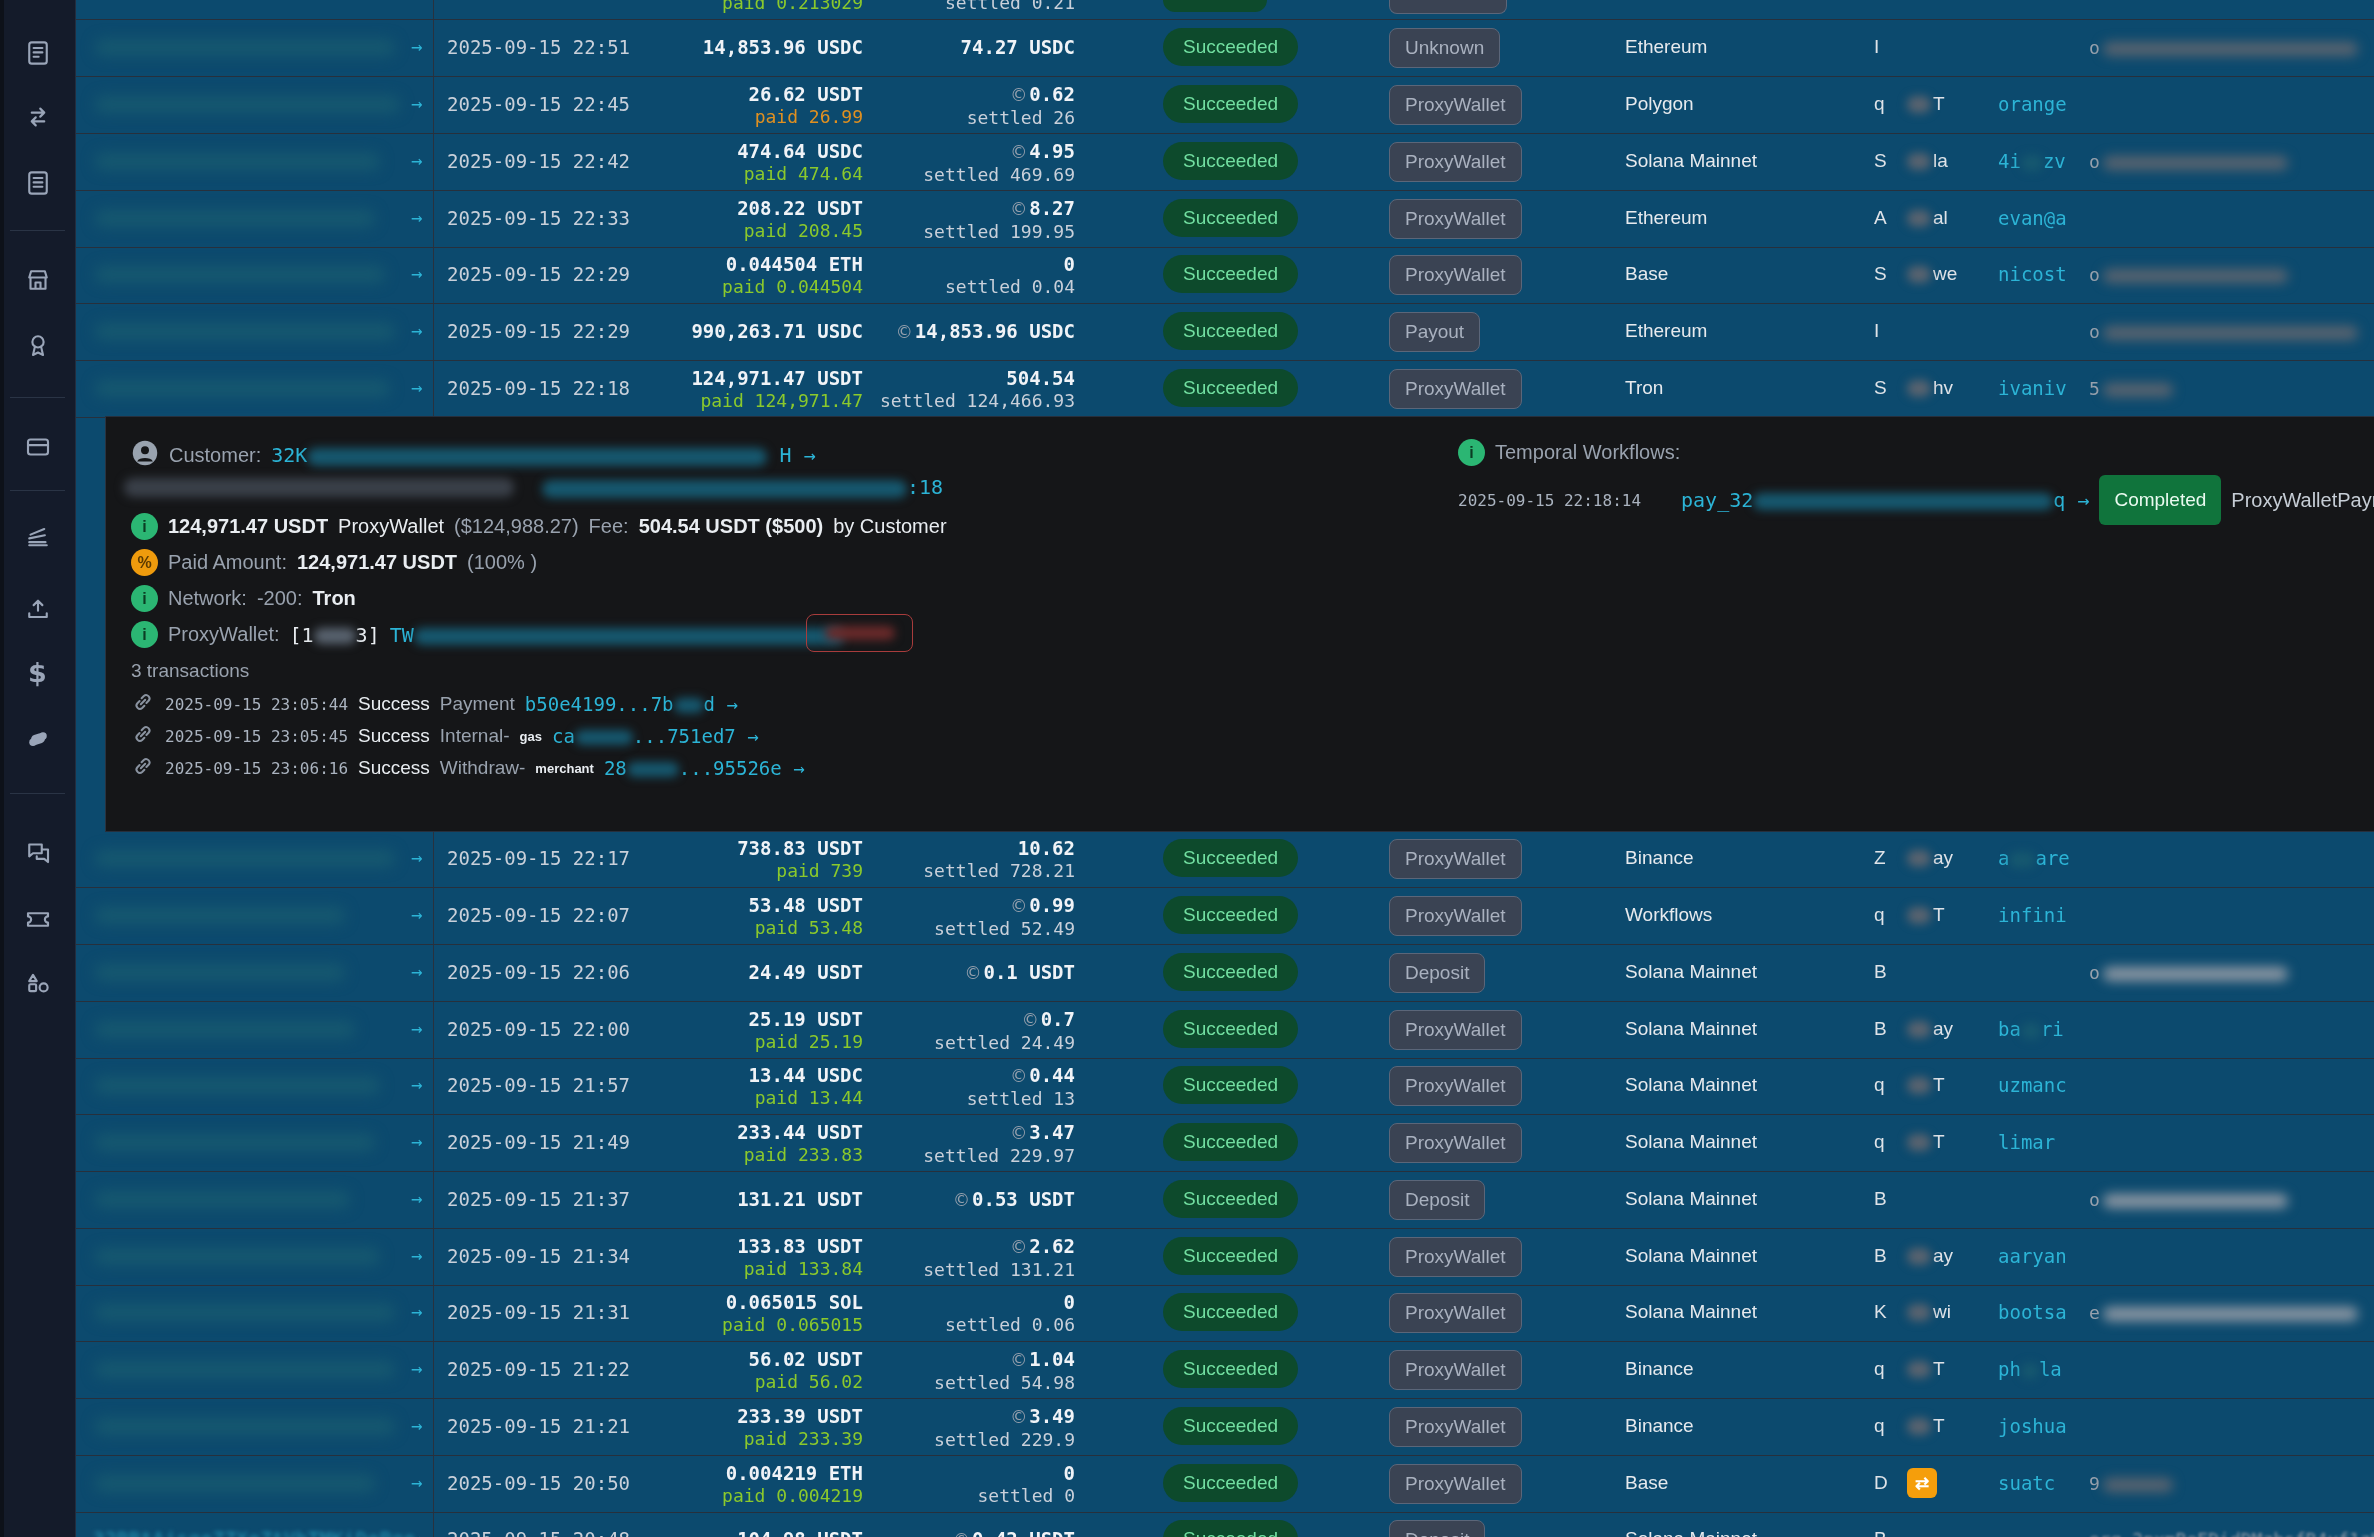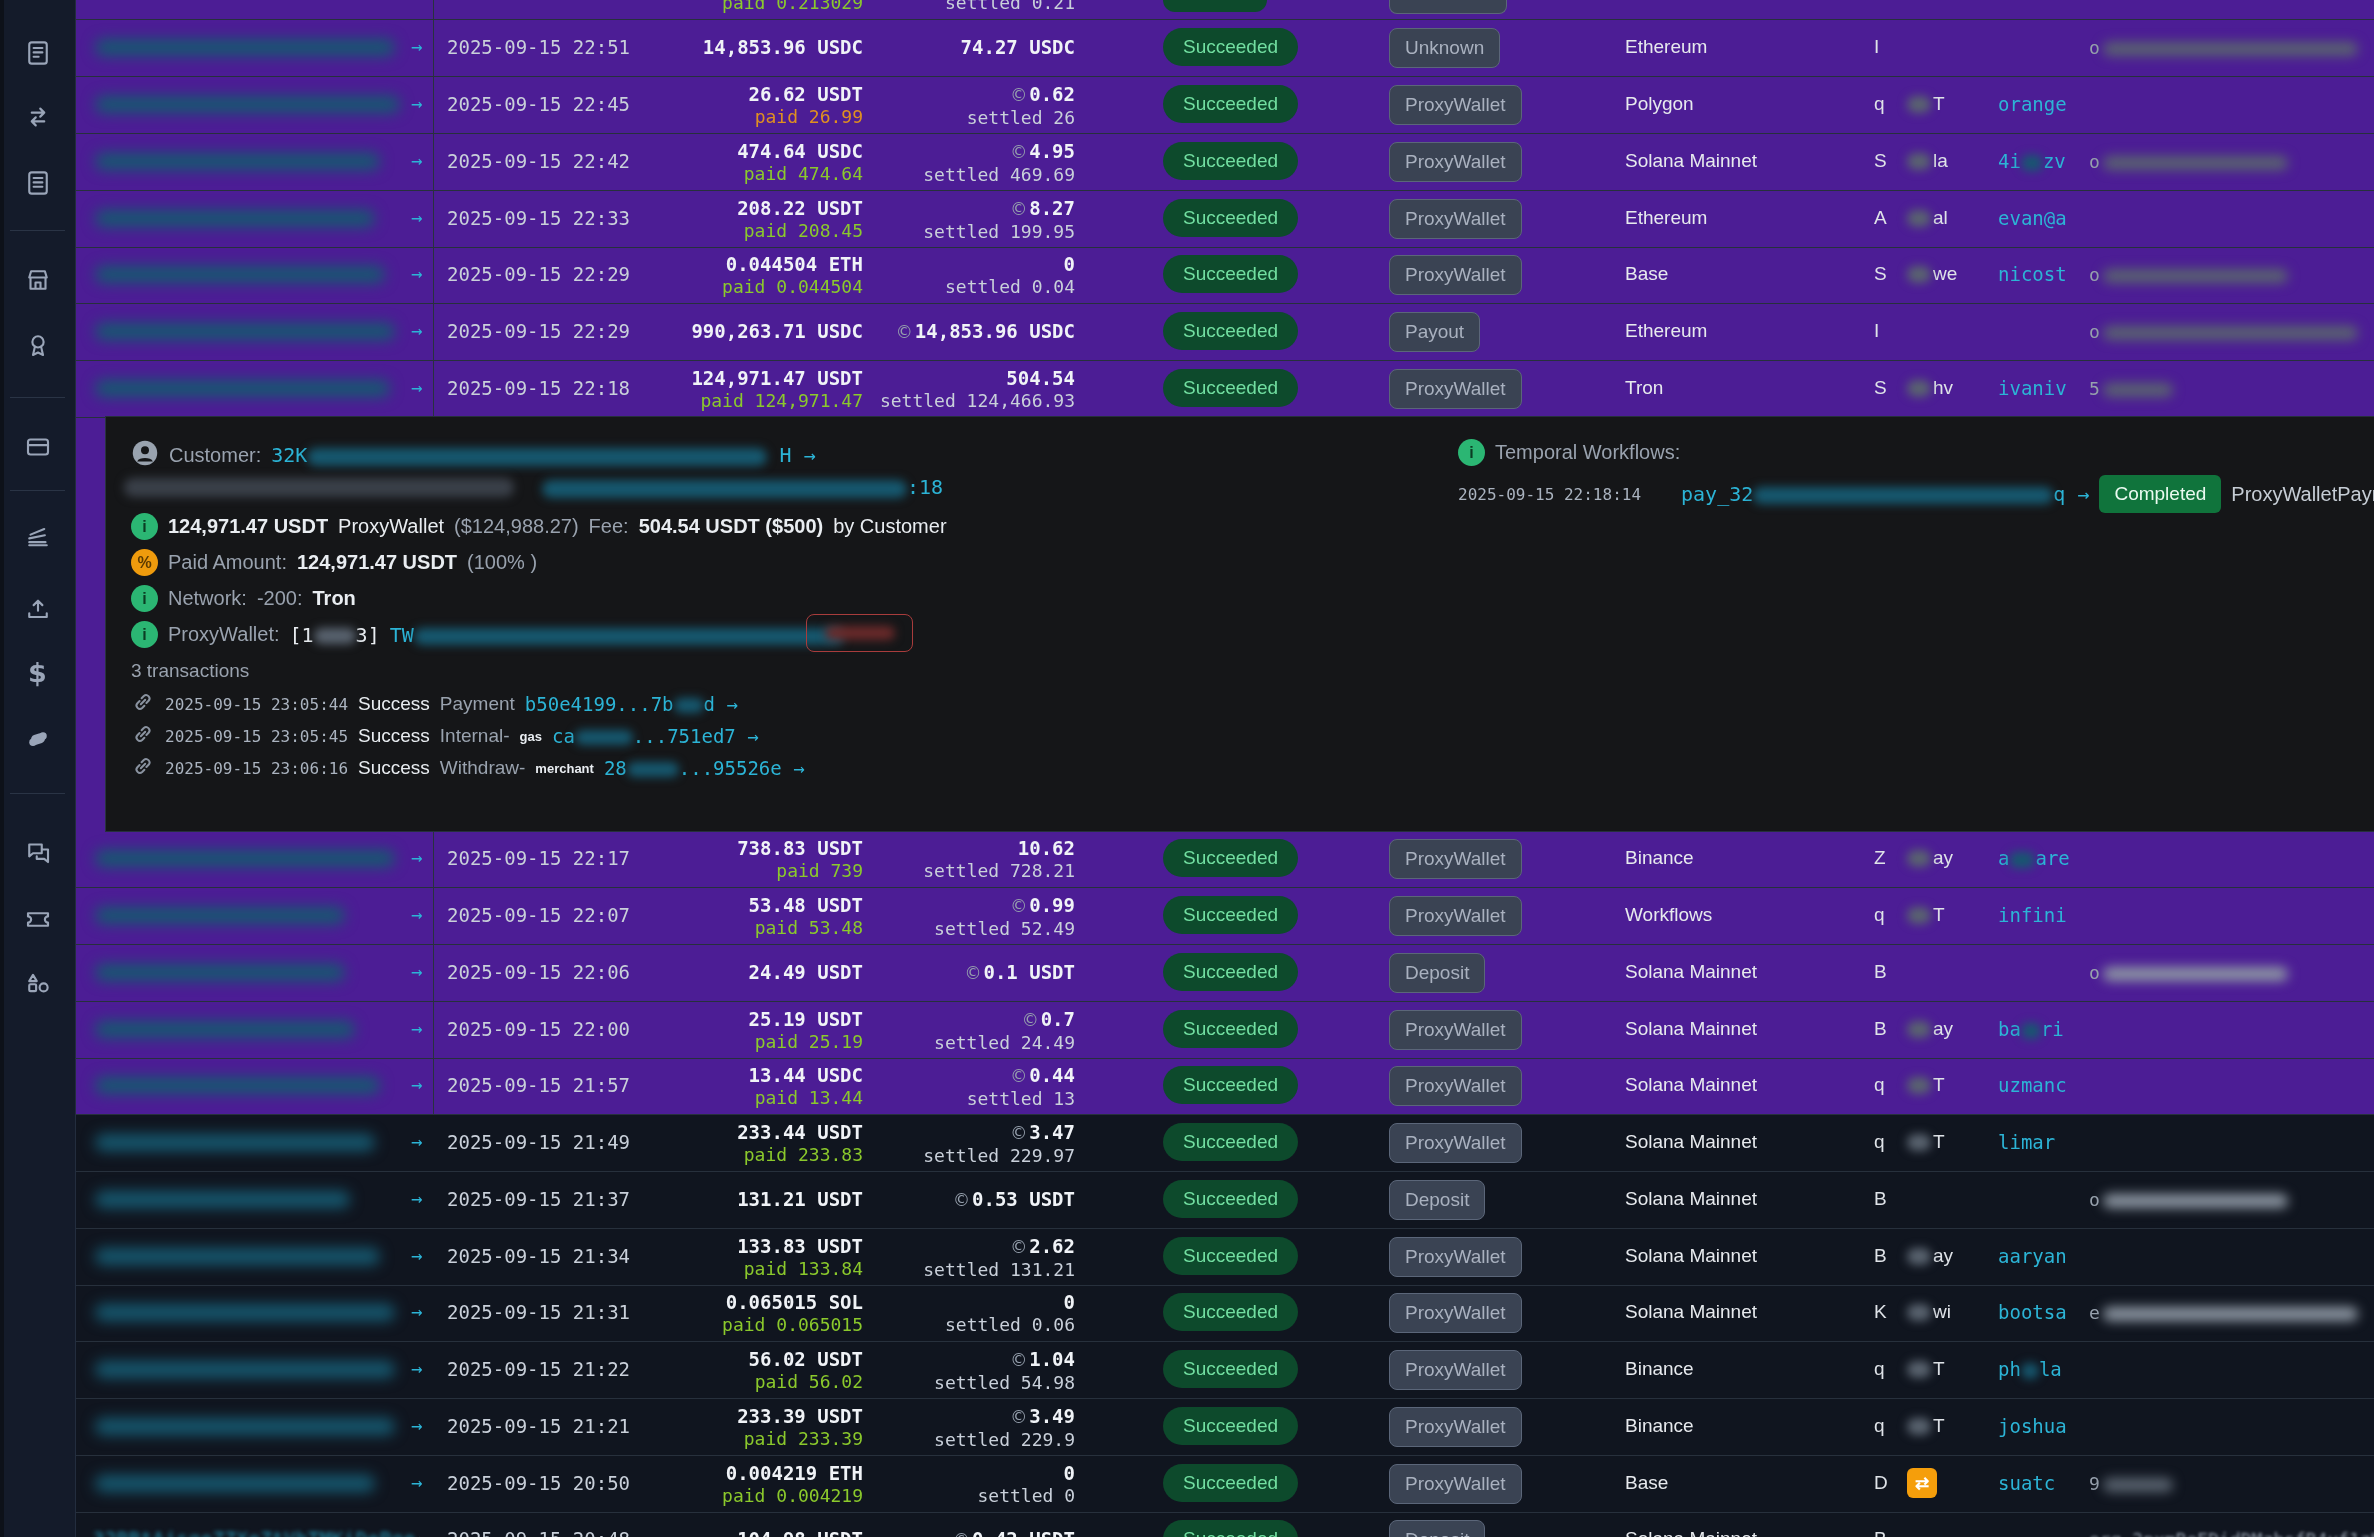--- a/index.html
+++ b/index.html
@@ -8,21 +8,21 @@
 
   
   #sidebar{position:absolute;left:0;top:0;width:75px;height:1537px;background:#141b2a;border-right:1px solid #232d3e;z-index:8;}
   #sidebar .edge{position:absolute;left:0;top:0;width:4px;height:100%;background:#0d1119;}
   .sb-icon{position:absolute;left:50%;transform:translate(-50%,-50%);width:34px;height:34px;display:flex;align-items:center;justify-content:center;color:#9aa5b8;}
   .sb-icon svg{width:30px;height:30px;stroke:#9aa5b8;fill:none;stroke-width:1.7;stroke-linecap:round;stroke-linejoin:round;}
   .sb-div{position:absolute;left:10px;width:55px;height:1px;background:#2a3445;}
   .dollar-glyph{font-size:27px;font-weight:bold;color:#9aa5b8;font-family:"DejaVu Sans",sans-serif;}
 
   
-  #content{position:absolute;left:75px;top:0;width:2299px;height:1114px;background:#4c1d95;}
+  #content{position:absolute;left:75px;top:0;width:2299px;height:1537px;background:#0c4a6e;}
   #colsep{position:absolute;left:358px;top:0;bottom:0;width:1px;background:#28323f;z-index:1;}
   .row{position:absolute;left:0;width:2299px;height:57px;border-bottom:1px solid #27303c;overflow:hidden;z-index:2;}
   .row.partial{height:19px;}
   .blob{display:inline-block;border-radius:9px;filter:blur(5px);vertical-align:middle;}
   .blob.teal{background:#16586f;}
   .blob.grey{background:#59636f;}
   .blob.light{background:#8d97a3;}
   .blob.dark{background:#3a4049;}
   .idblob{position:absolute;left:20px;top:20px;height:17px;filter:blur(7px);}
   .id-arrow{position:absolute;left:336px;top:16px;color:#2cb4d6;font-size:19px;}
@@ -66,21 +66,21 @@
   .icircle.orange{background:#ef9b0d;color:#5c3a00;}
   .redbtn{position:absolute;left:700px;top:197px;width:105px;height:36px;border:1.5px solid #a83c3c;border-radius:8px;display:flex;align-items:center;justify-content:center;overflow:hidden;}
   .redbtn .blob{width:70px;height:14px;background:#6b2a2a;filter:blur(5px);}
   .tx-time{color:#aab3bf;font-size:16px;}
   .tx-status{color:#e9edf1;font-size:19px;}
   .tx-type{color:#99a2ae;font-size:19px;}
   .tx-type2{color:#e9edf1;font-size:13px;font-weight:bold;}
   .tx-link{color:#2cb4d6;font-size:19px;}
   .tx-link .blob{height:15px;background:#16586f;}
   .chain svg{width:24px;height:24px;stroke:#8a93a0;fill:none;stroke-width:2;stroke-linecap:round;}
-  .completed{background:#10743c;color:#eafaf0;border-radius:6px;padding:8px 15px;font-size:19px;}
+  .completed{background:#10743c;color:#eafaf0;border-radius:6px;padding:14px 15px;font-size:19px;}
   .workflow{color:#c6cdd5;font-size:20px;}
   .avatar svg{width:28px;height:28px;}
 </style>
 </head>
 <body>
 
 <div id="app">
   <div id="sidebar">
     <div class="edge"></div>
   <div class="sb-icon" style="top: 53px;">

